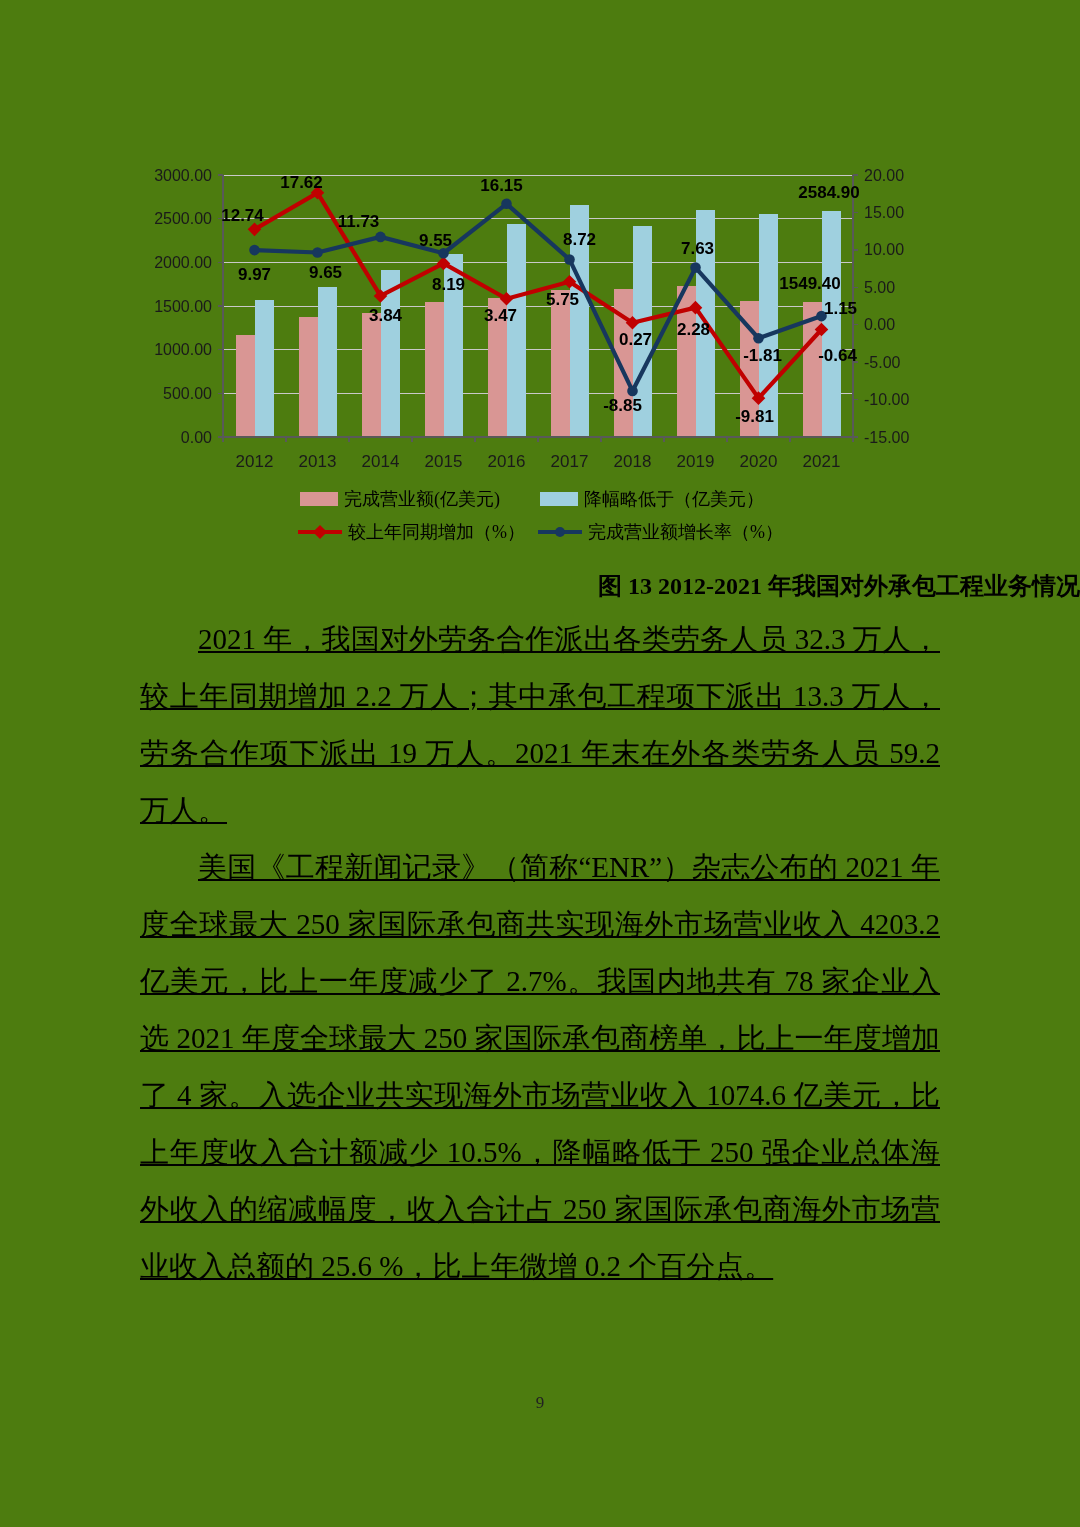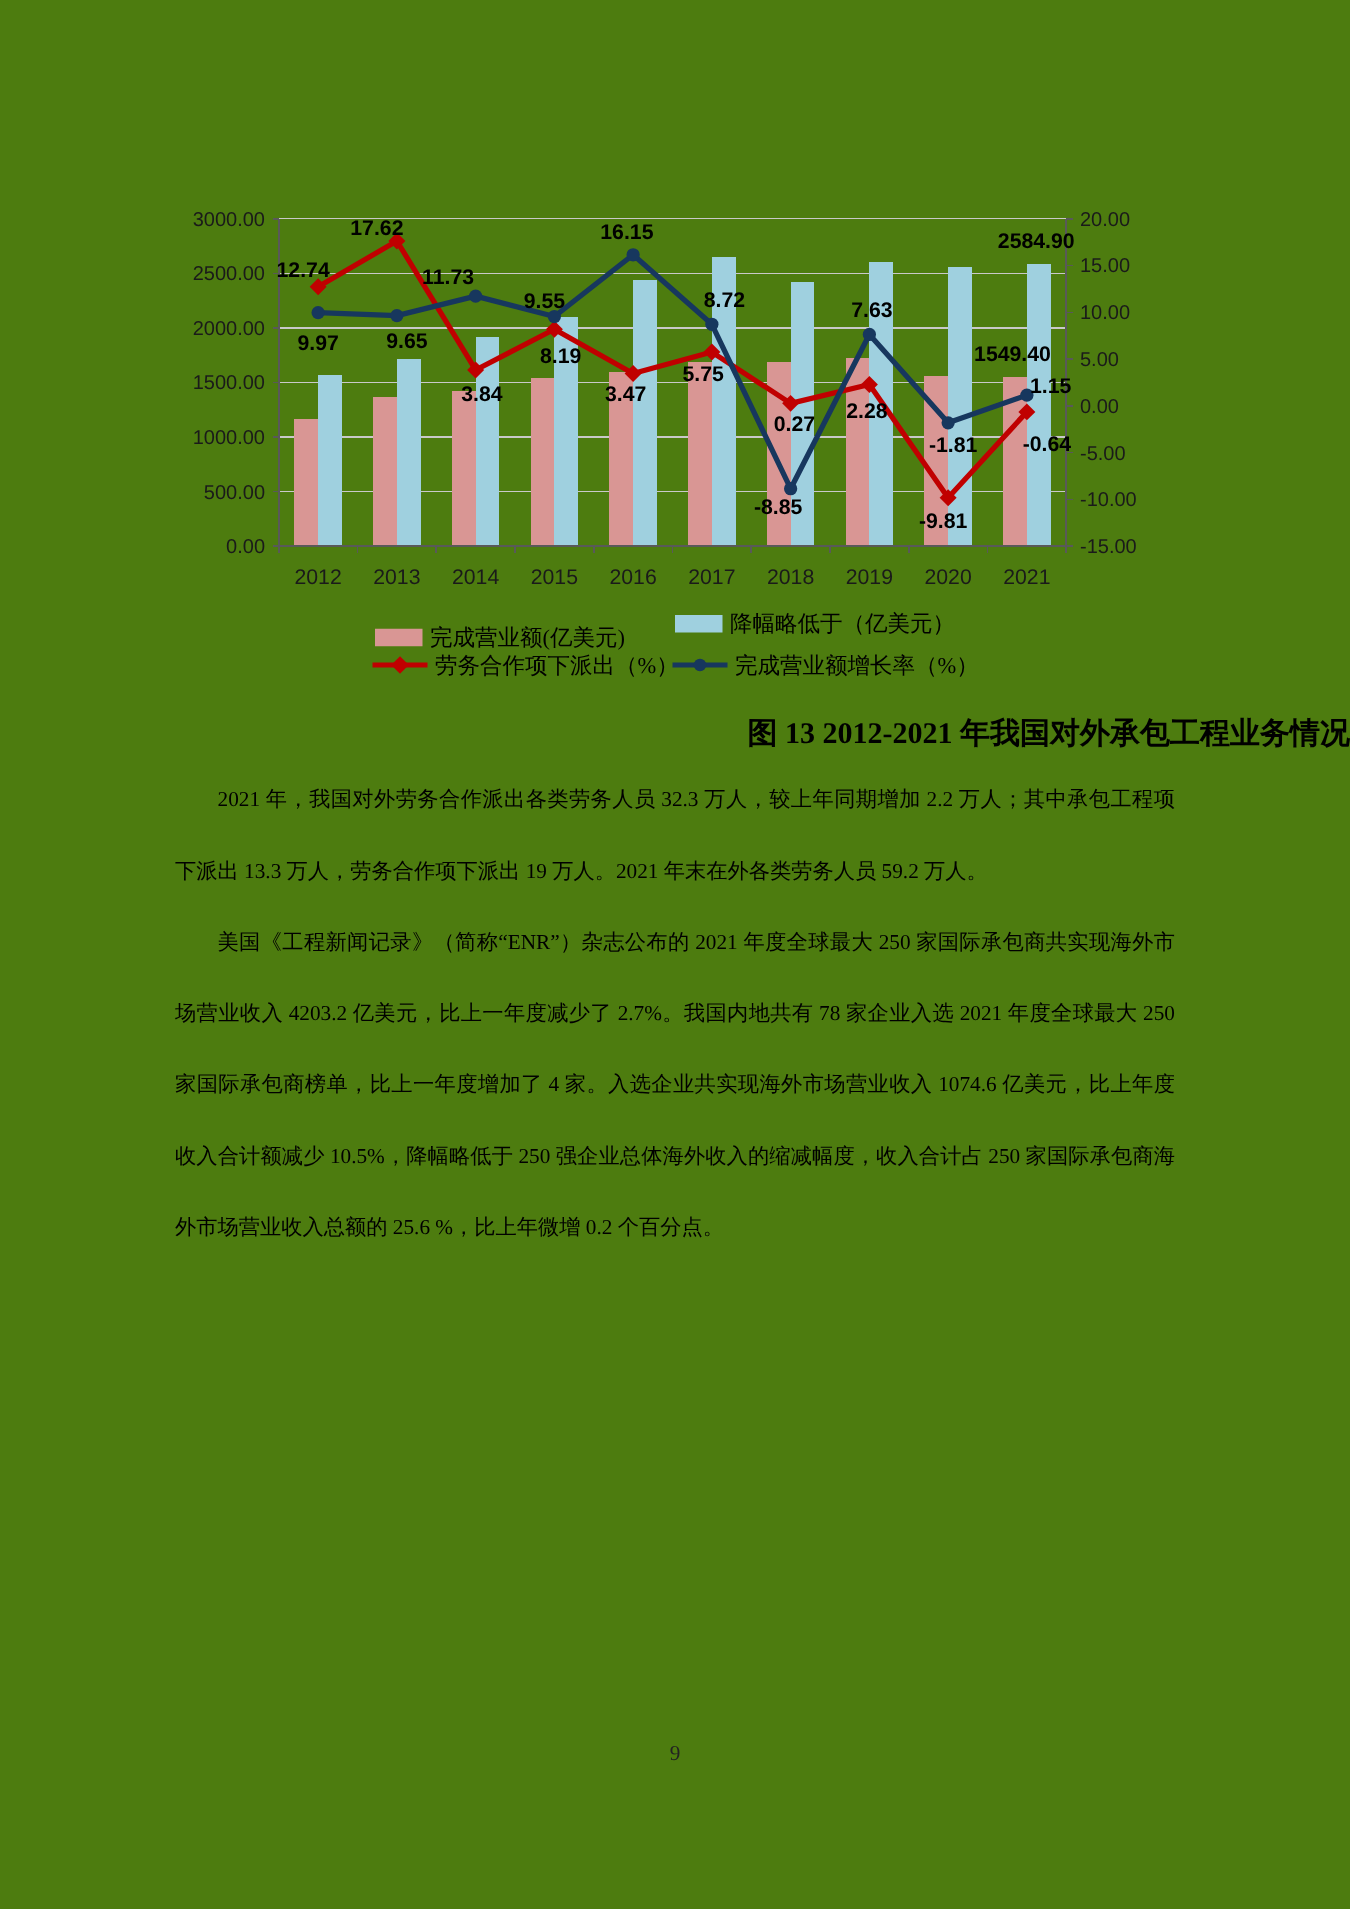--- a/index.html
+++ b/index.html
@@ -16,21 +16,21 @@
   .lg-line{position:relative;width:44px;height:16px;display:inline-block;margin-right:6px;flex:none;}
   .lg-line-bar{position:absolute;left:0;right:0;top:6px;height:4px;}
   .lg-marker{position:absolute;left:17px;top:3px;width:10px;height:10px;}
   .lg-diamond{transform:rotate(45deg);}
   .lg-circle{border-radius:50%;}
   .lg-text{font-size:18px;line-height:20px;white-space:nowrap;}
   
   .caption{position:absolute;left:0;top:570px;width:1080px;margin:0;text-align:right;
            font-size:24px;font-weight:bold;}
   .bodytext{position:absolute;left:140px;top:611px;width:800px;}
-  .bodytext p{margin:0;font-size:17px;line-height:57px;text-align:justify;text-indent:2em;}
+  .bodytext p{margin:0;font-size:29px;line-height:57px;text-align:justify;text-indent:2em;text-decoration:underline;}
   .pageno{position:absolute;left:0;top:1393px;width:1080px;text-align:center;
           font-size:17px;color:#222;}
 </style>
 </head>
 <body>
 
 <div class="page">
 
   <figure style="margin:0">
     <svg id="chart-svg" class="chart-svg" viewBox="0 0 830 330">
@@ -168,34 +168,34 @@
           <text x="632.5" y="206.26342857142856" text-anchor="middle" class="dlabel">-1.81</text>
           <circle cx="691.5" cy="161.1057142857143" r="5.3" fill="#17375E"></circle>
           <text x="710.5" y="159.1057142857143" text-anchor="middle" class="dlabel">1.15</text>
         </g>
         <g>
           <text x="699" y="43.25206666666665" text-anchor="middle" class="dlabel">2584.90</text>
           <text x="680" y="133.68573333333333" text-anchor="middle" class="dlabel">1549.40</text>
         </g>
       </svg>
 
-    <div class="legend-item" style="left:300px;top:500px">
+    <div class="legend-item" style="left:300px;top:489px">
       <span class="lg-bar" style="background-color: rgb(217, 150, 148);"></span>
       <span class="lg-text">完成营业额(亿美元)</span>
     </div>
     <div class="legend-item" style="left:540px;top:489px">
       <span class="lg-bar" style="background-color: rgb(159, 208, 223);"></span>
       <span class="lg-text">降幅略低于（亿美元）</span>
     </div>
     <div class="legend-item" style="left:298px;top:522px">
       <span class="lg-line">
         <span class="lg-line-bar" style="background-color: rgb(192, 0, 0);"></span>
         <span class="lg-marker lg-diamond" style="background-color: rgb(192, 0, 0);"></span>
       </span>
-      <span class="lg-text">劳务合作项下派出（%）</span>
+      <span class="lg-text">较上年同期增加（%）</span>
     </div>
     <div class="legend-item" style="left:538px;top:522px">
       <span class="lg-line">
         <span class="lg-line-bar" style="background-color: rgb(23, 55, 94);"></span>
         <span class="lg-marker lg-circle" style="background-color: rgb(23, 55, 94);"></span>
       </span>
       <span class="lg-text">完成营业额增长率（%）</span>
     </div>
   </figure>
 

